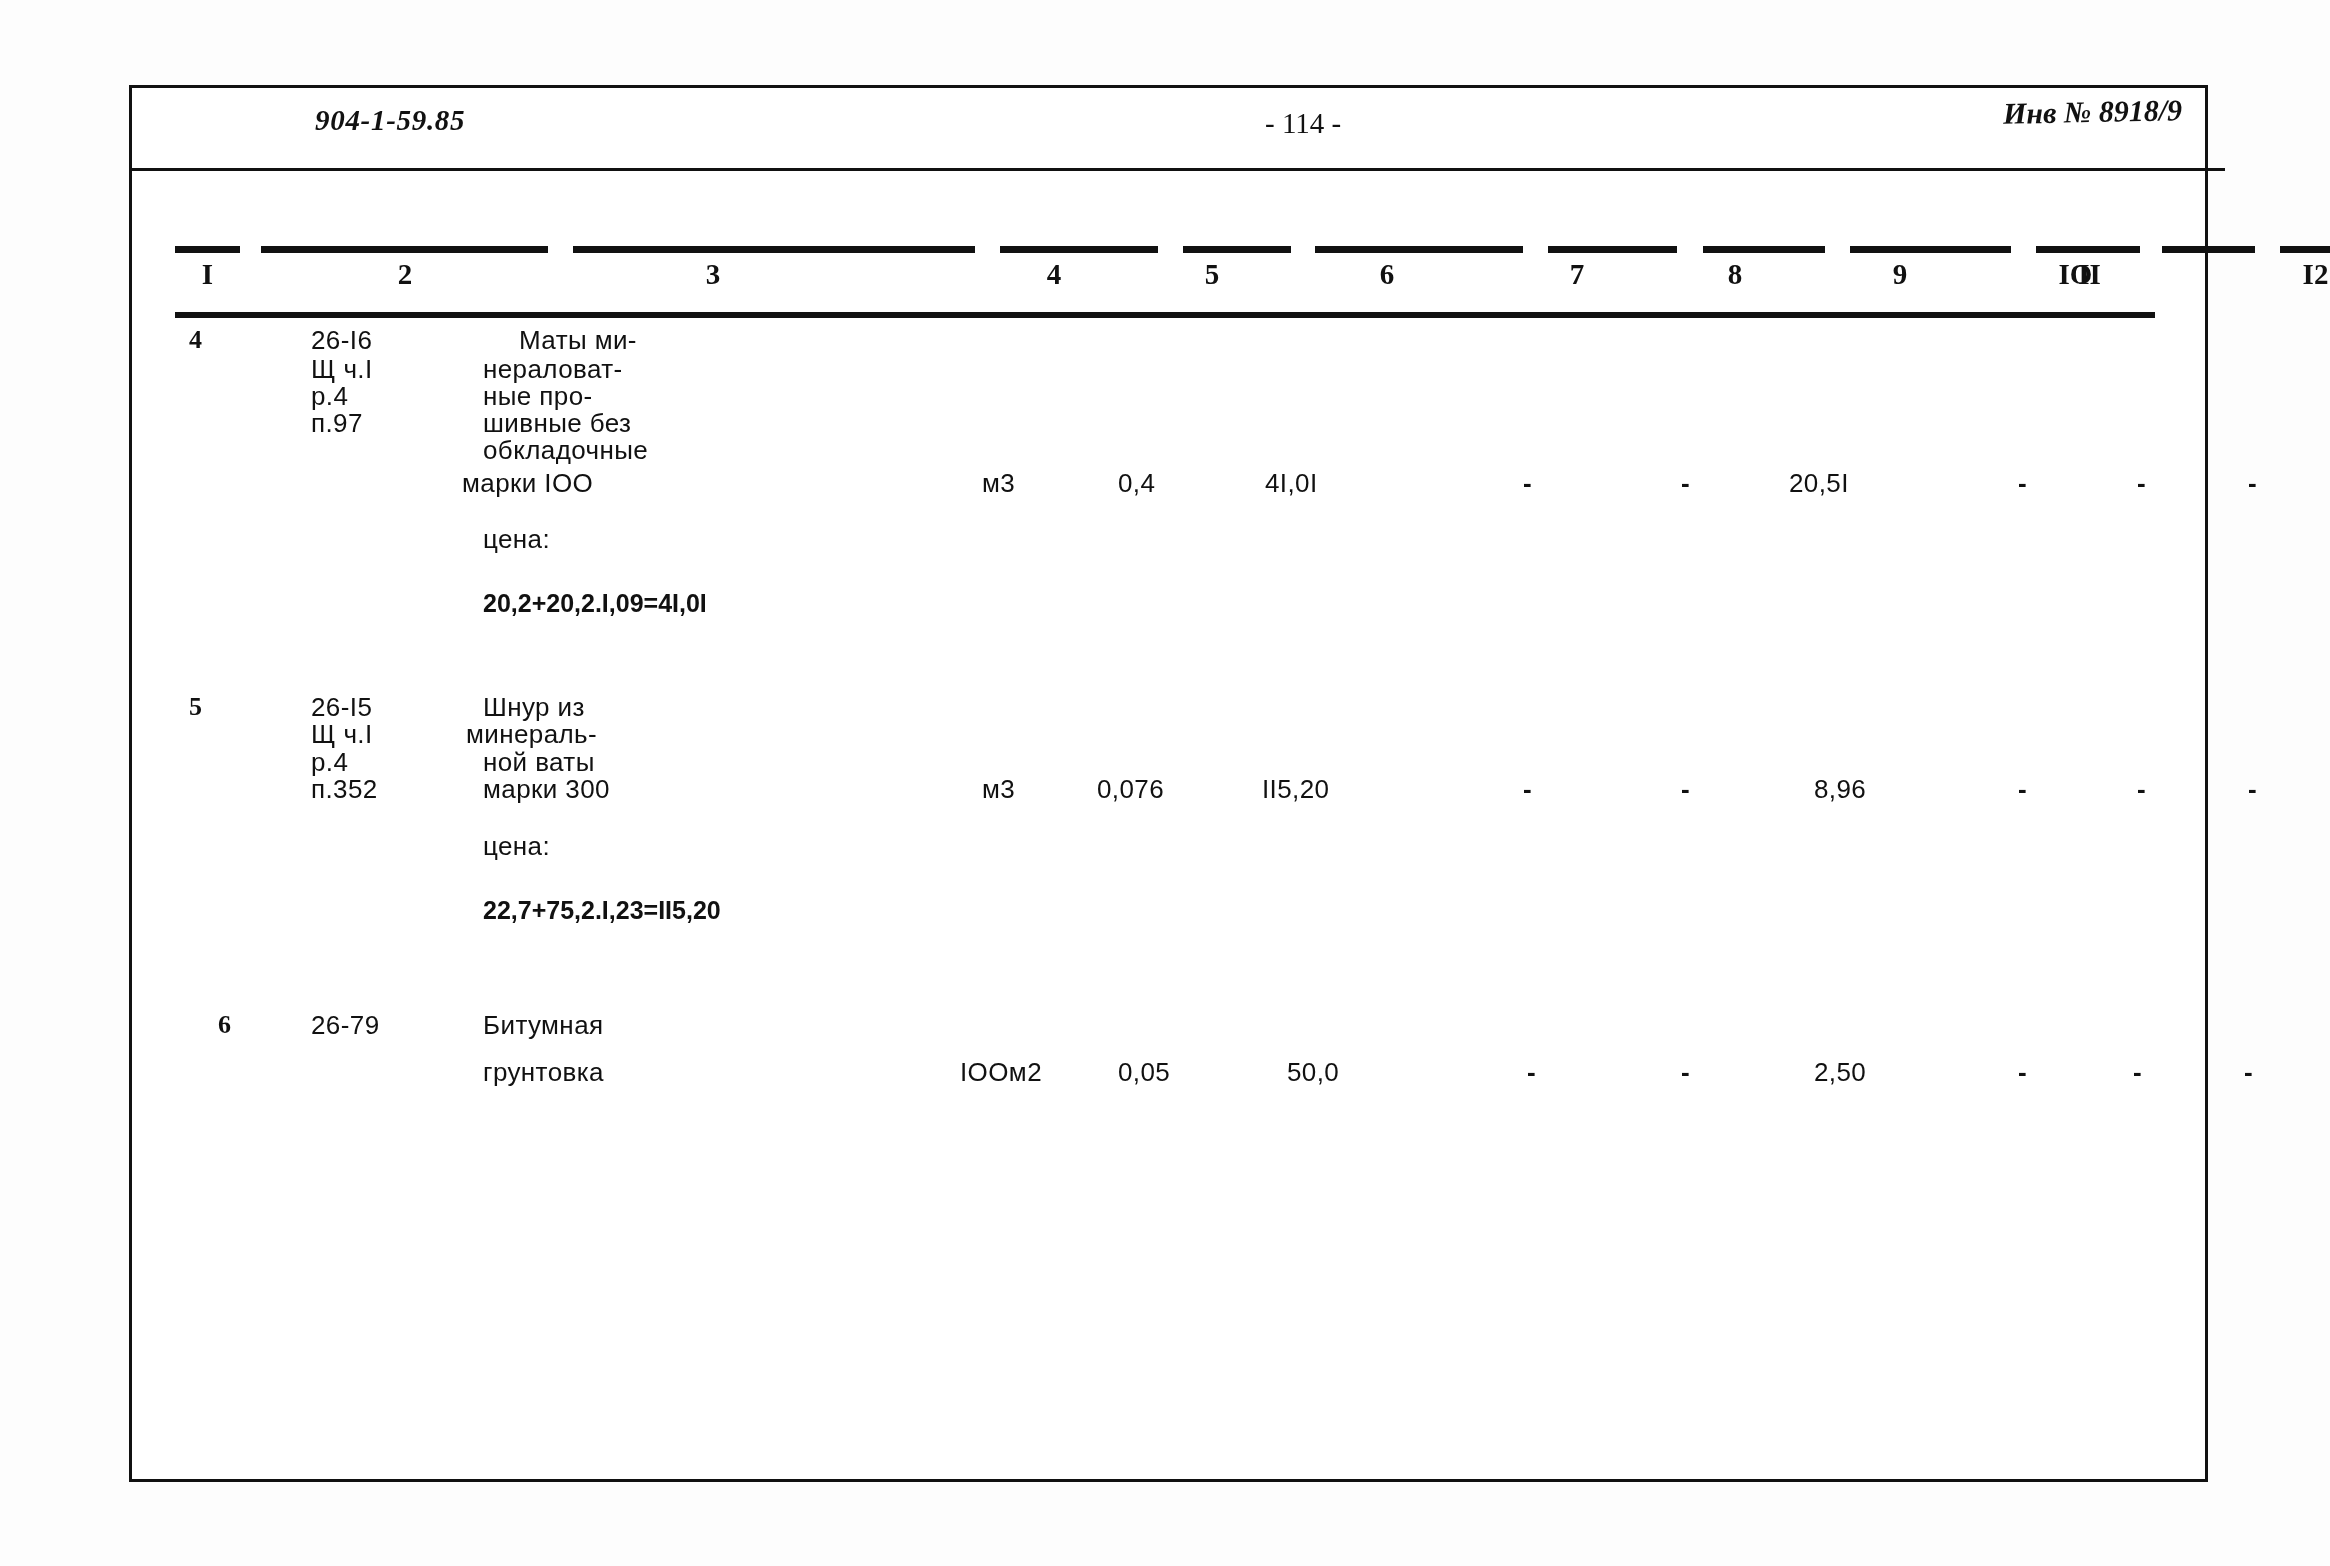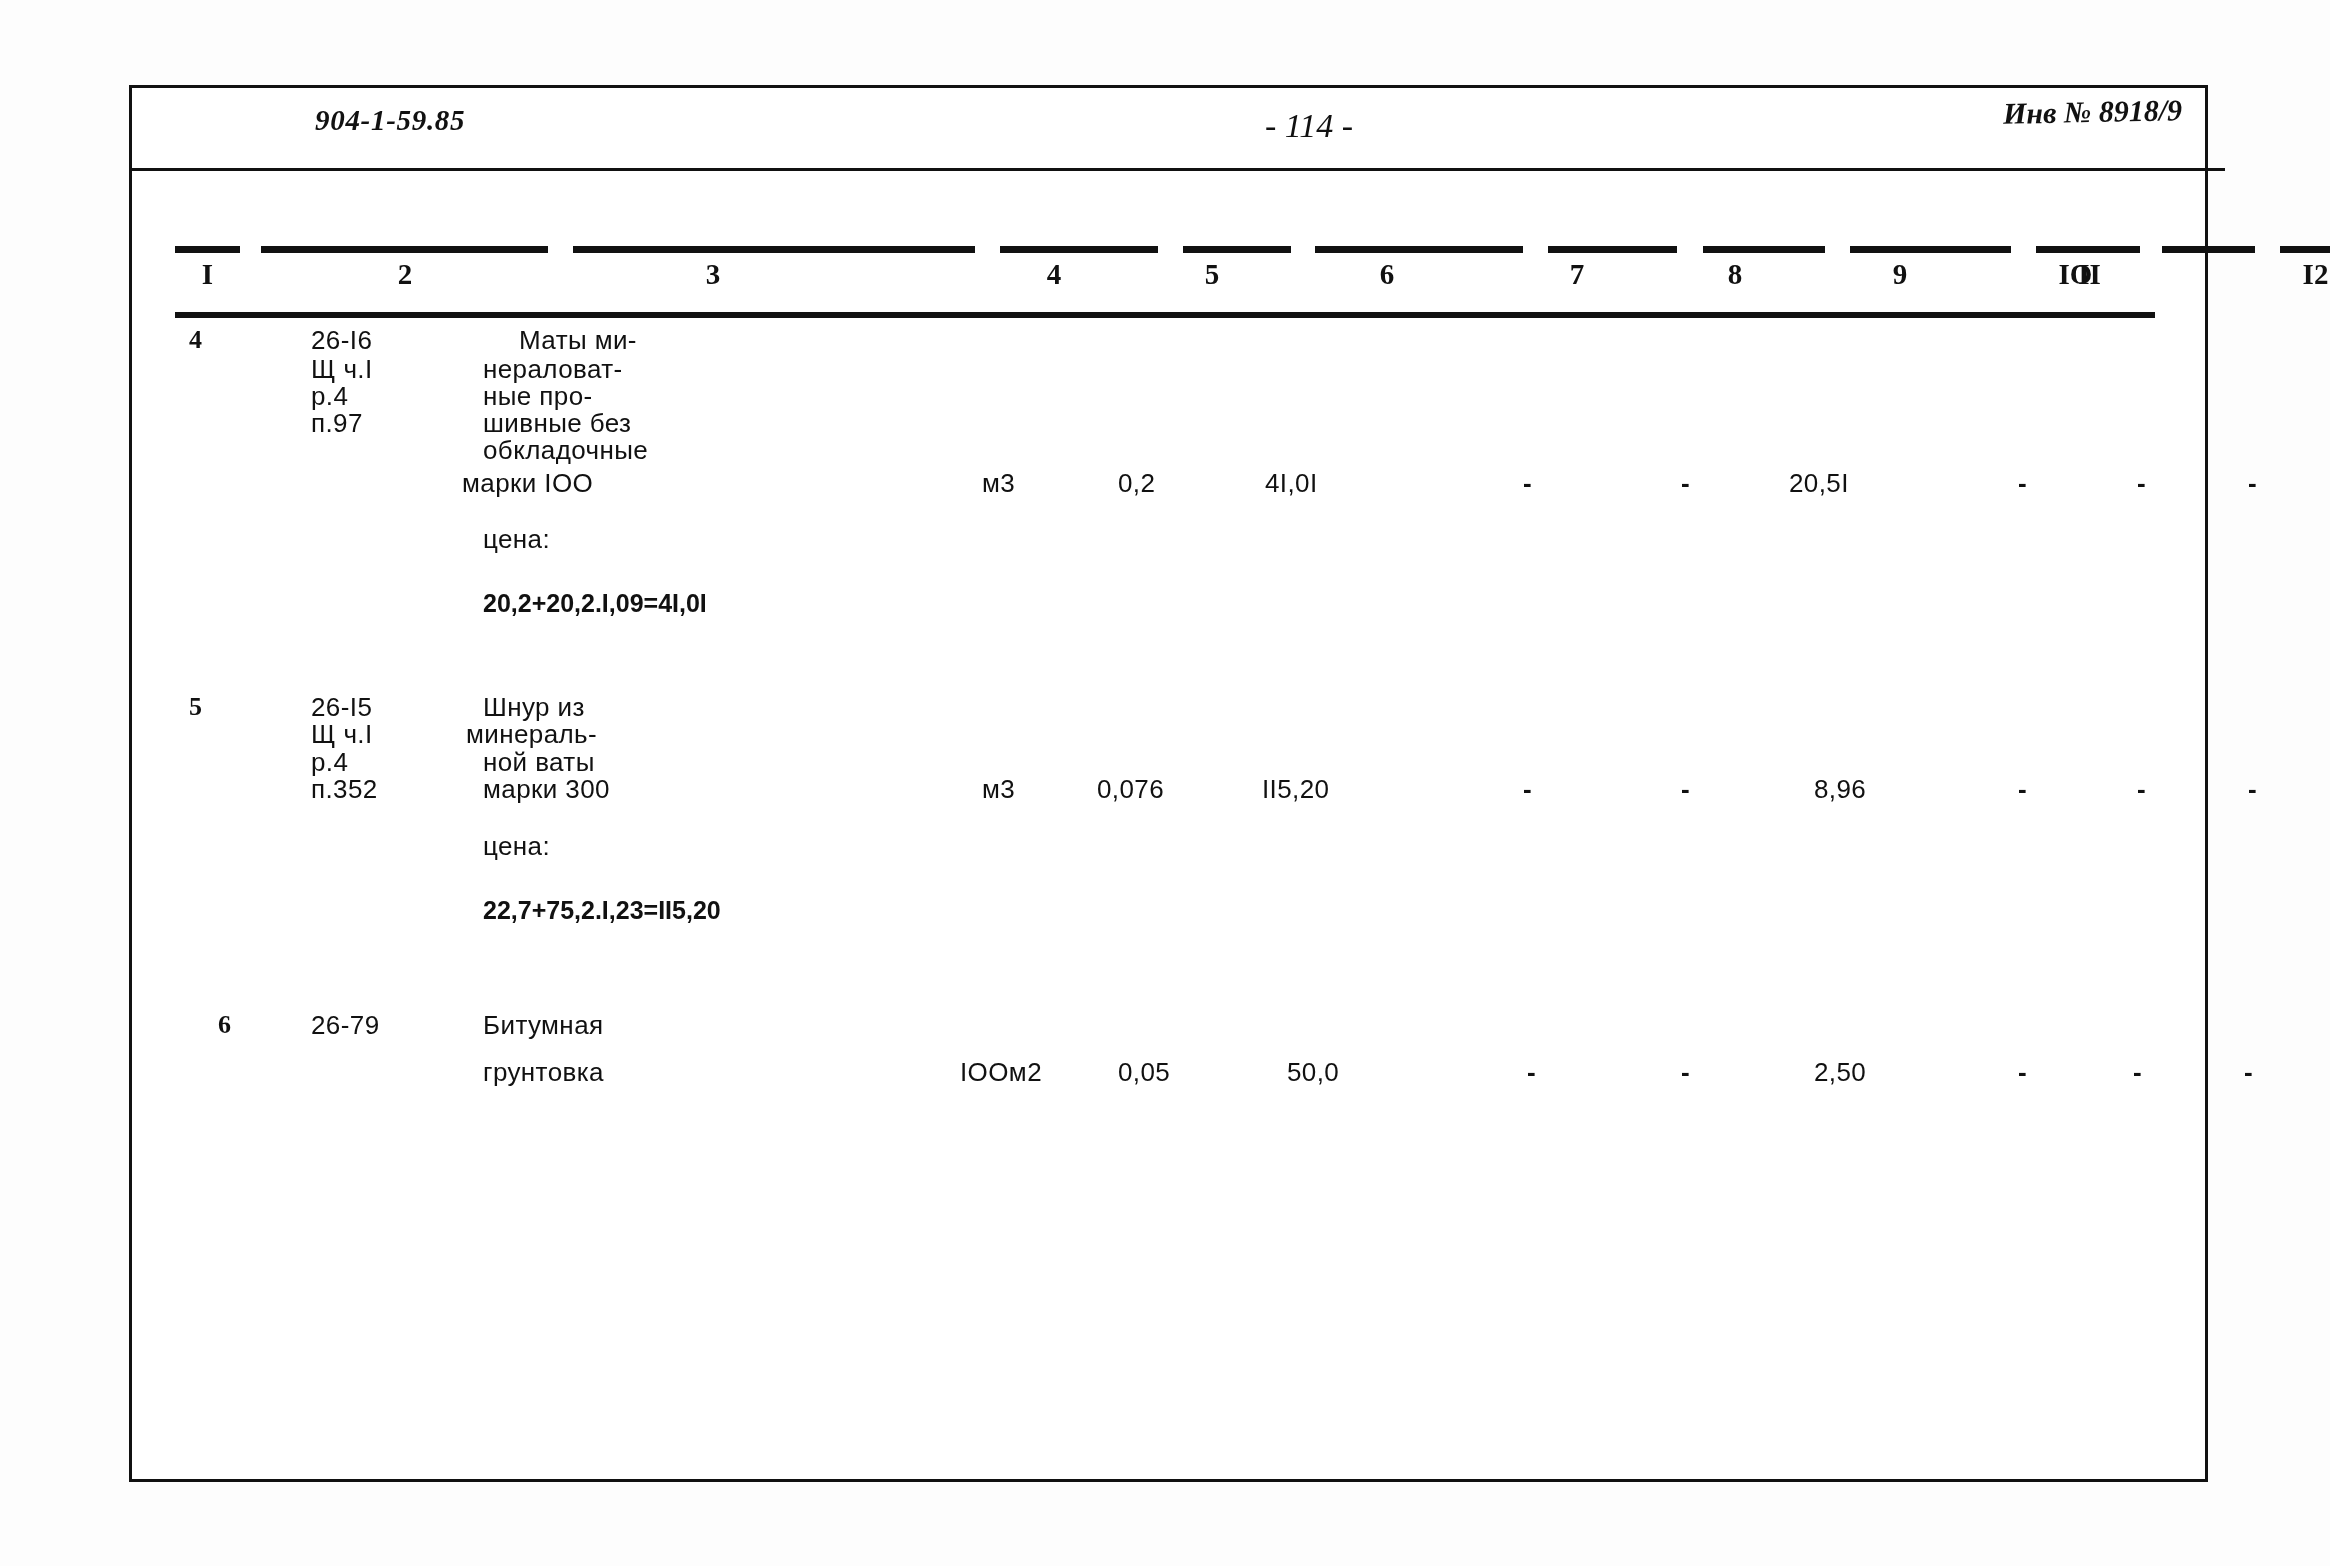--- a/index.html
+++ b/index.html
@@ -51,23 +51,22 @@
     font-family: "Liberation Serif", serif;
     letter-spacing: 0.7px;
     color: #111;
     font-style: italic;
     font-weight: 600;
   }
   .hdr-center {
     position: absolute;
     left: 1133px;
     top: 18.6px;
-    font-size: 34px;
-    color: #111;
-    font-style: italic;
+    font-size: 29px;
+    color: #111;
   }
   .hdr-right {
     position: absolute;
     right: 43px;
     top: 7.2px;
     font-size: 30px;
     color: #111;
     font-style: italic;
     font-weight: 600;
     transform: rotate(-1.2deg);
@@ -204,21 +203,21 @@
         <span class="cellt" style="left:179px; top:83px;">п.97</span>
 
         <span class="cellt" style="left:387px; top:0px;">Маты ми-</span>
         <span class="cellt" style="left:351px; top:29px;">нераловат-</span>
         <span class="cellt" style="left:351px; top:56px;">ные про-</span>
         <span class="cellt" style="left:351px; top:83px;">шивные без</span>
         <span class="cellt" style="left:351px; top:110px;">обкладочные</span>
         <span class="cellt" style="left:330px; top:143px;">марки IOO</span>
 
         <span class="cellt" style="left:850px;top:143px;">м3</span>
-        <span class="cellt" style="left:986px;top:143px;">0,2</span>
+        <span class="cellt" style="left:986px;top:143px;">0,4</span>
         <span class="cellt" style="left:1133px;top:143px;">4I,0I</span>
         <span class="dashcell cellt" style="left:1391px;top:143px;">-</span>
         <span class="dashcell cellt" style="left:1549px;top:143px;">-</span>
         <span class="cellt" style="left:1657px;top:143px;">20,5I</span>
         <span class="dashcell cellt" style="left:1886px;top:143px;">-</span>
         <span class="dashcell cellt" style="left:2005px;top:143px;">-</span>
         <span class="dashcell cellt" style="left:2116px;top:143px;">-</span>
 
         <span class="cellt" style="left:351px; top:199px;">цена:</span>
         <span class="formula" style="position:absolute;left:351px; top:264px;">20,2+20,2.I,09=4I,0I</span>

